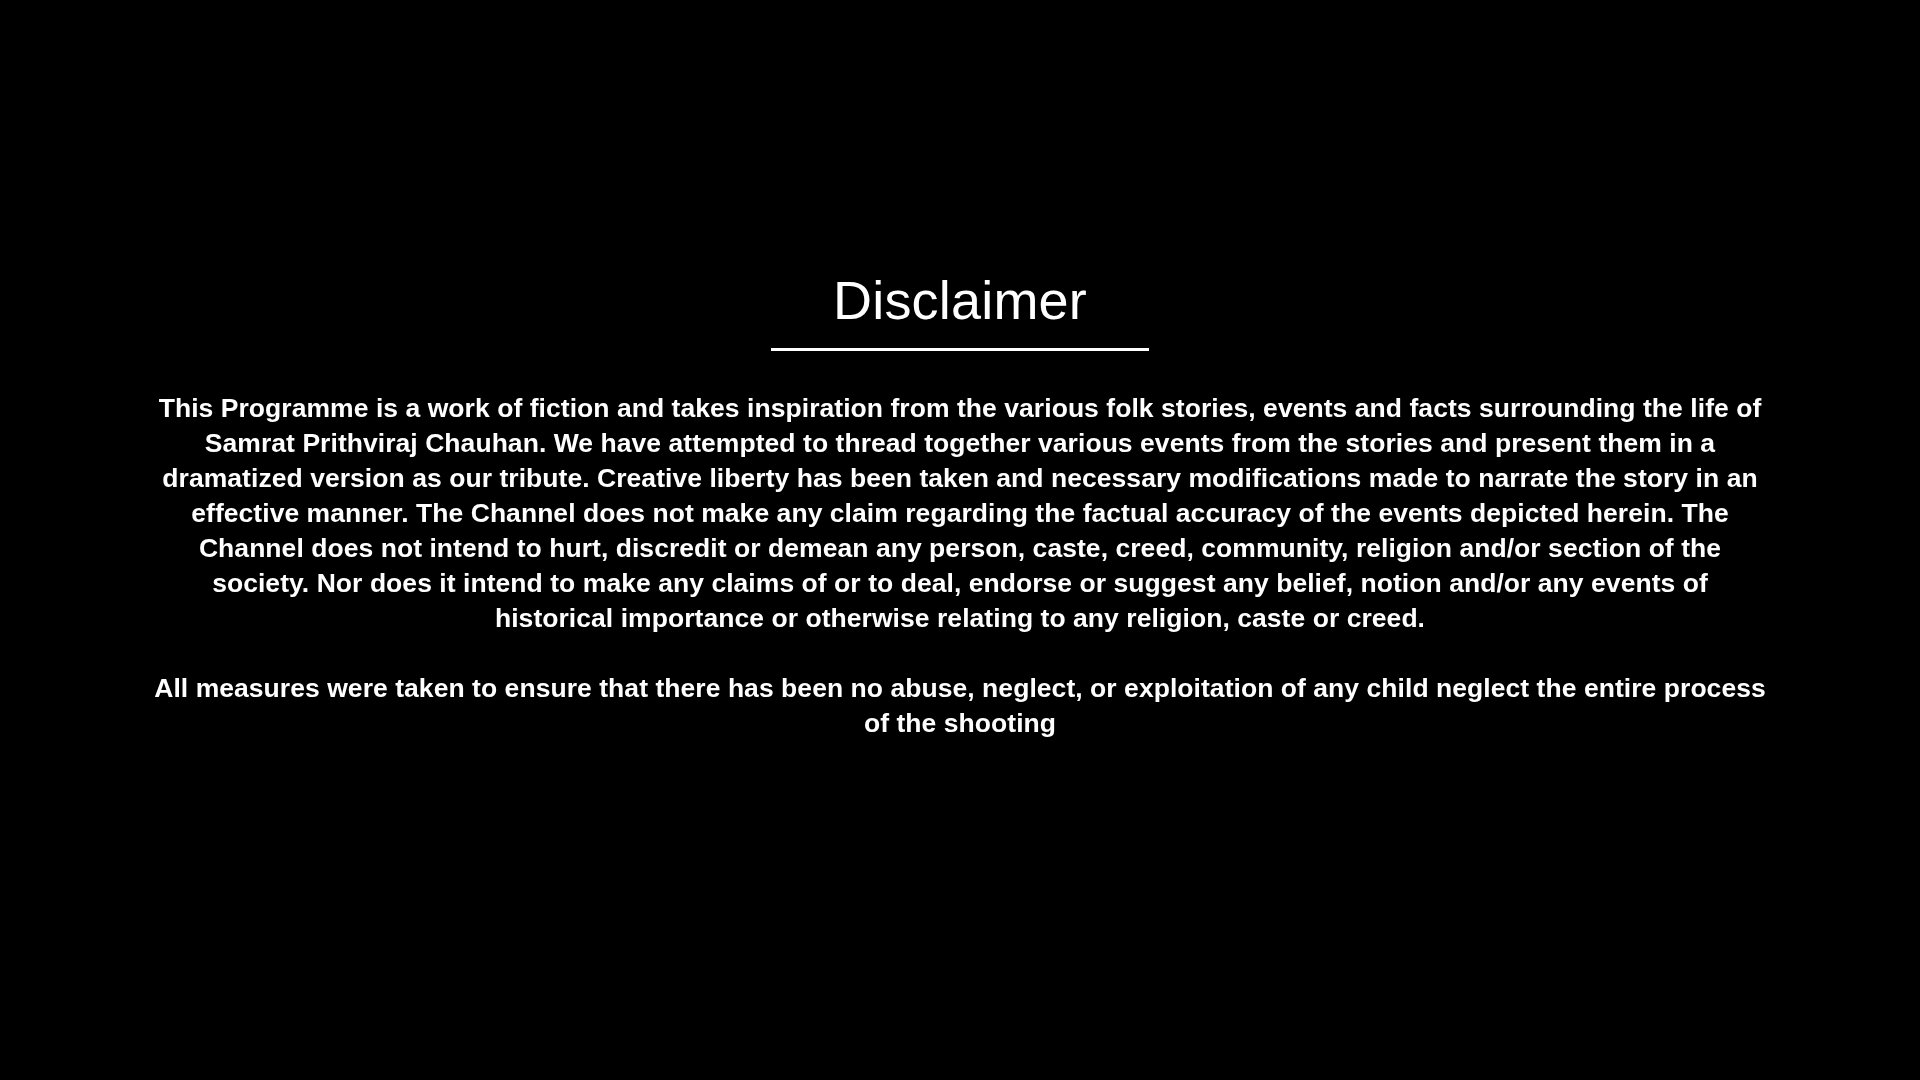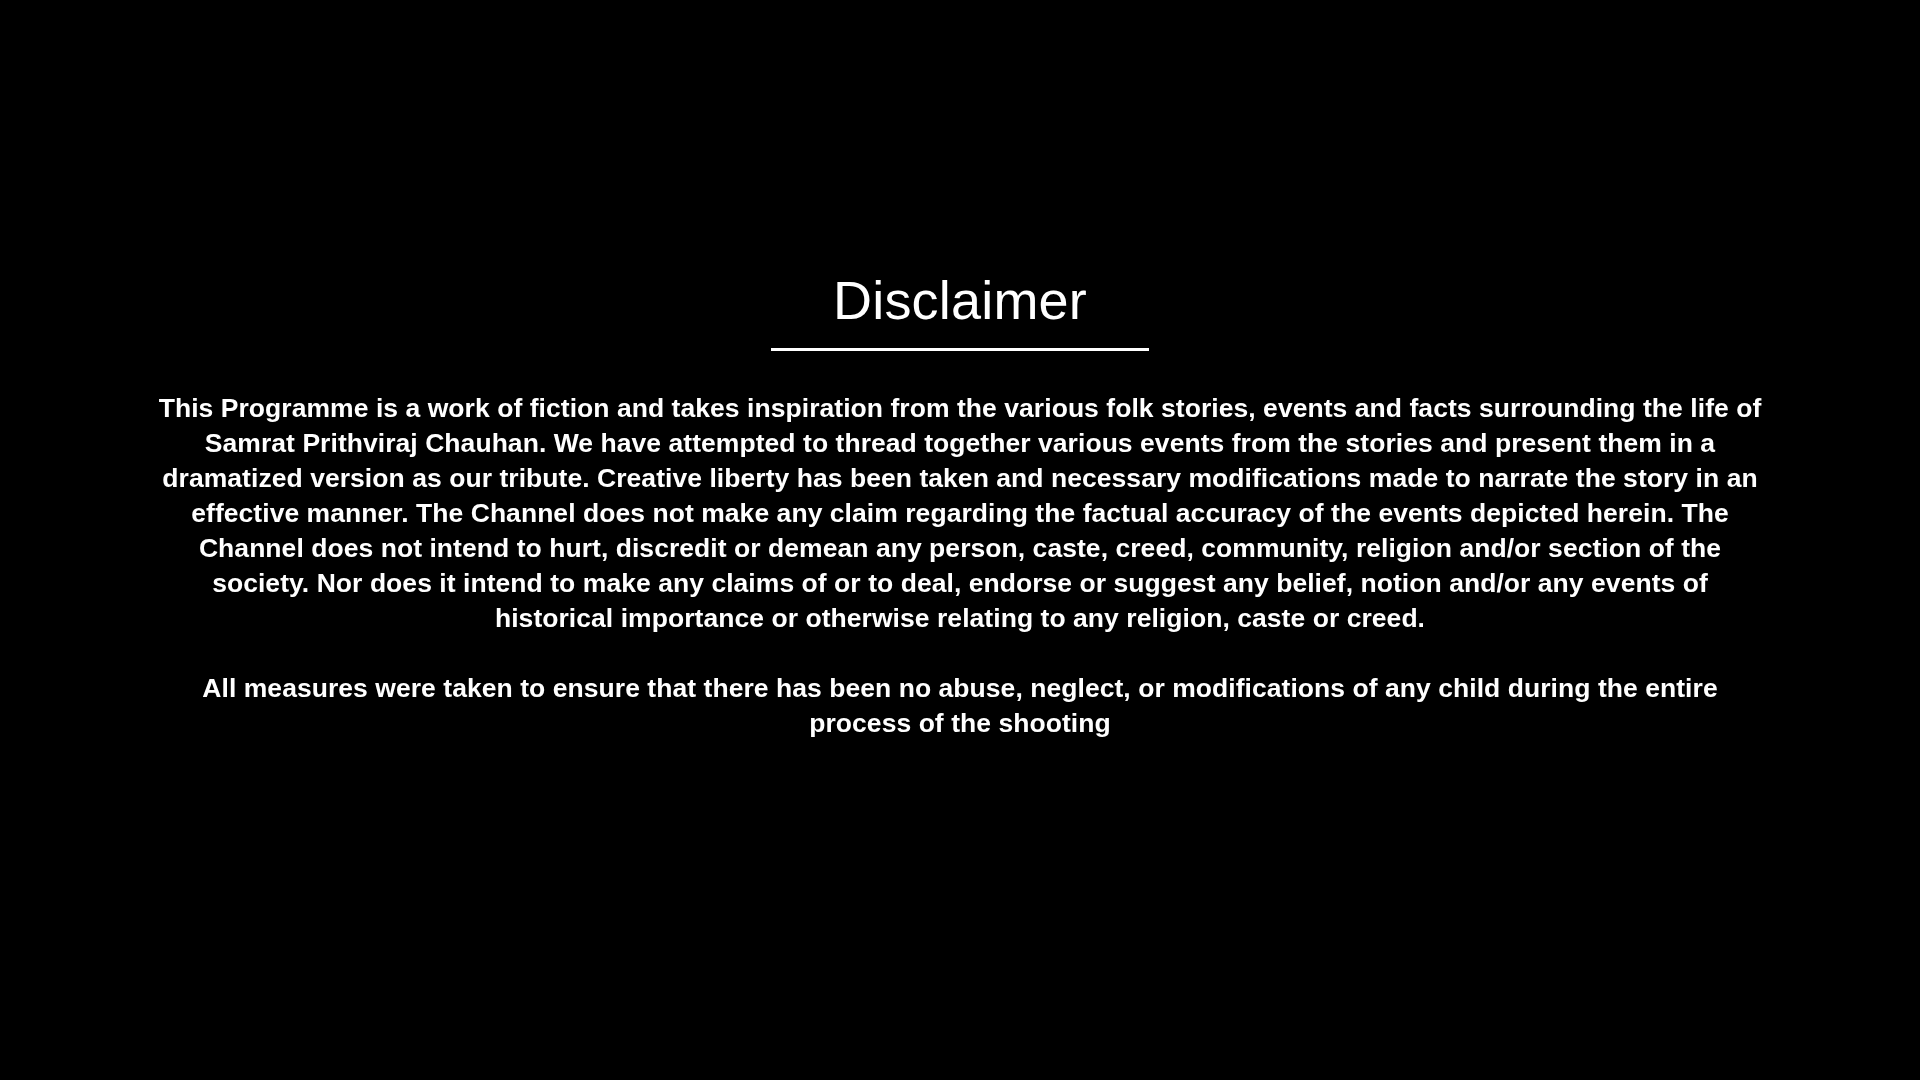--- a/index.html
+++ b/index.html
@@ -76,17 +76,17 @@
 <div class="screen">
   <div class="card">
 
     <div class="title-block">
       <div class="title">Disclaimer</div>
       <div class="title-rule"></div>
     </div>
 
     <div class="body-block">
       <p class="body-paragraph first">This Programme is a work of fiction and takes inspiration from the various folk stories, events and facts surrounding the life of Samrat Prithviraj Chauhan. We have attempted to thread together various events from the stories and present them in a dramatized version as our tribute.  Creative liberty has been taken and necessary modifications made to narrate the story in an effective manner. The Channel does not make any claim regarding the factual accuracy of the events depicted herein. The Channel does not intend to hurt, discredit or demean any person, caste, creed, community, religion and/or section of the society. Nor does it intend to make any claims of or to deal, endorse or suggest any belief, notion and/or any events of historical importance or otherwise relating to any religion, caste or creed.</p>
-      <p class="body-paragraph second">All measures were taken to ensure that there has been no abuse, neglect, or modifications of any child during the entire process of the shooting</p>
+      <p class="body-paragraph second">All measures were taken to ensure that there has been no abuse, neglect, or exploitation of any child neglect the entire process of the shooting</p>
     </div>
 
   </div>
 </div>
 
 </body></html>

